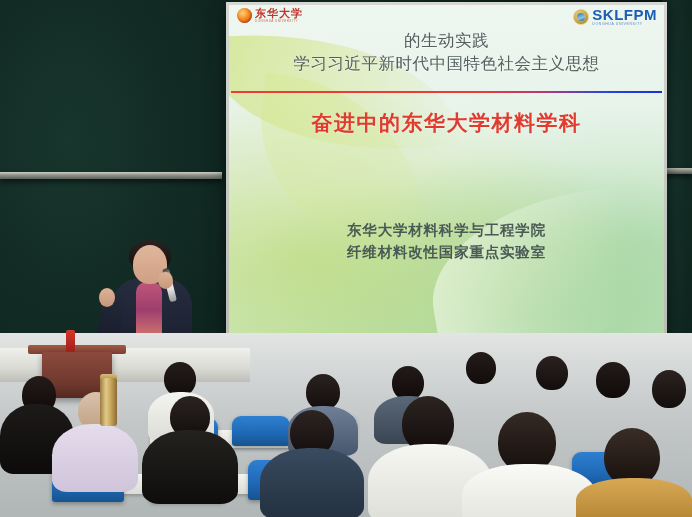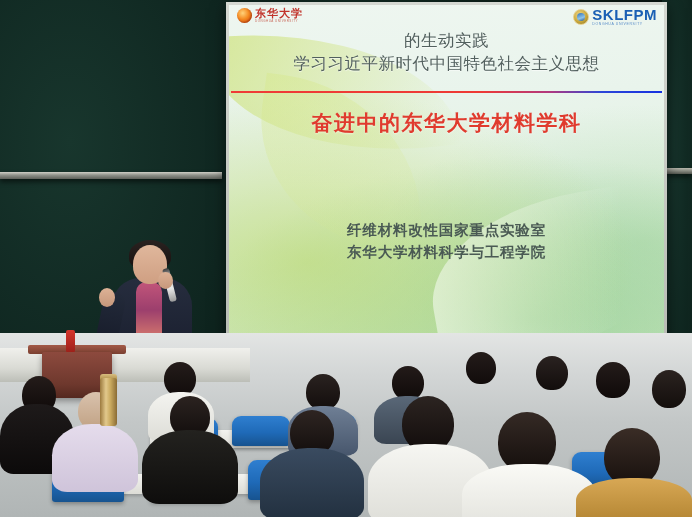--- a/index.html
+++ b/index.html
@@ -187,22 +187,22 @@
           <div>的生动实践</div>
           <div>学习习近平新时代中国特色社会主义思想</div>
         </div>
 
         <div class="divider"></div>
 
         <div class="main-title">奋进中的东华大学材料学科</div>
 
 
         <div class="affil">
+          <div>东华大学材料科学与工程学院</div>
           <div>纤维材料改性国家重点实验室</div>
-          <div>东华大学材料科学与工程学院</div>
         </div>
 
 
       </div>
     </div>
   </div>
 
   <div>
     <div class="sp-body"></div>
     <div class="sp-scarf"></div>

